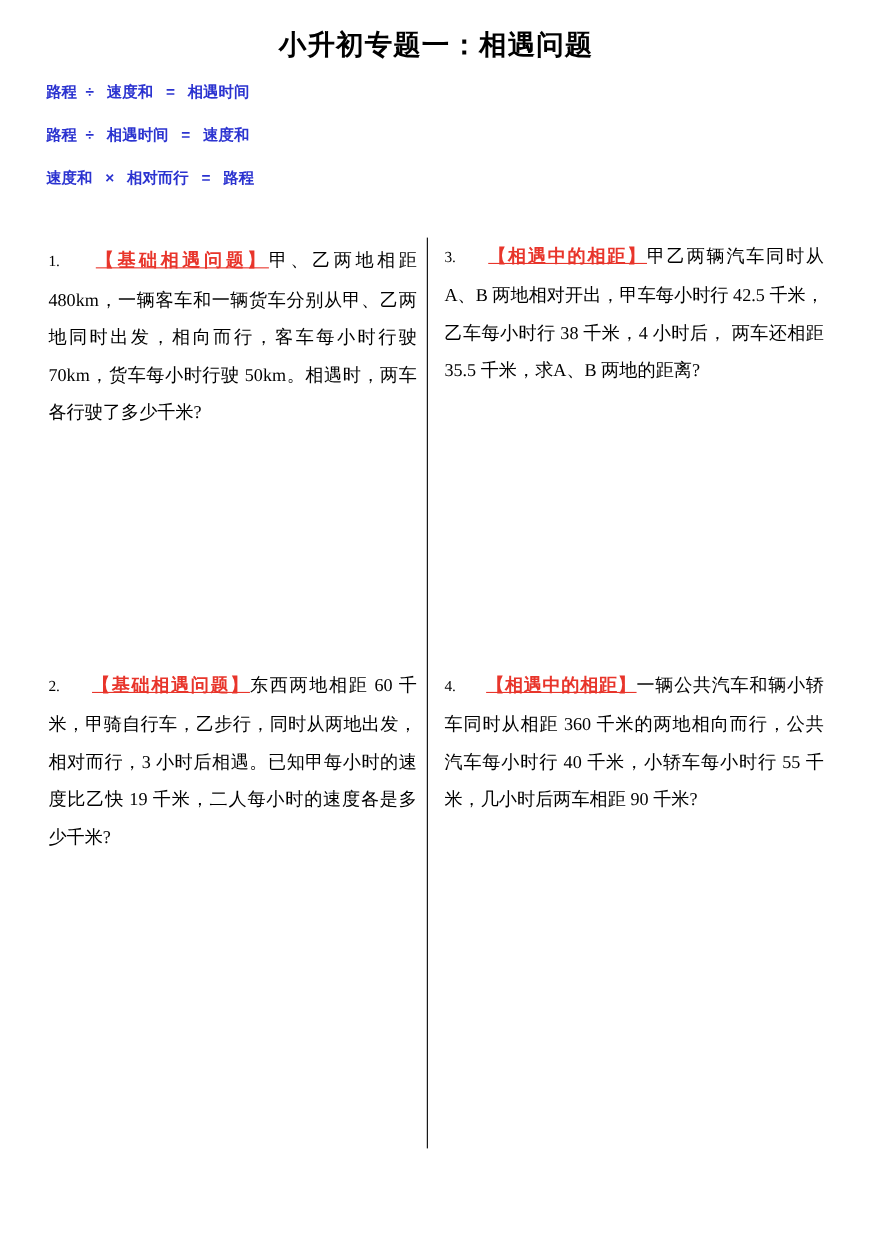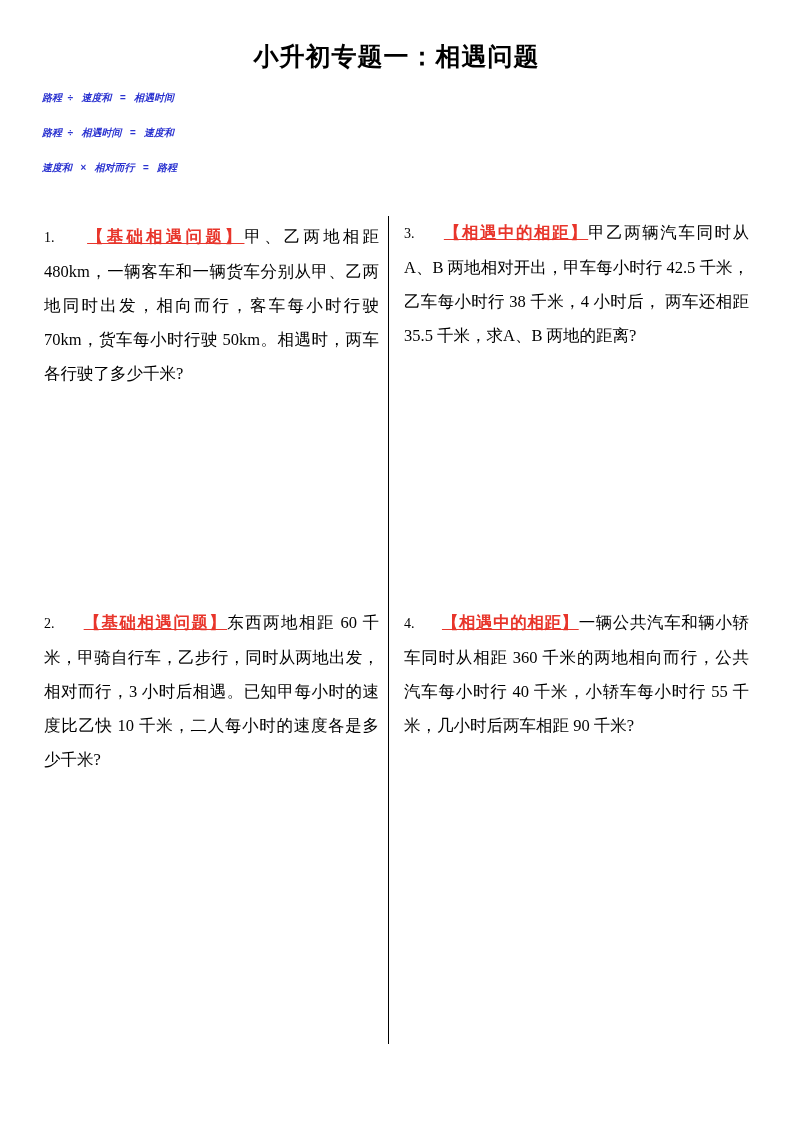--- a/index.html
+++ b/index.html
@@ -23,35 +23,34 @@
     box-sizing: border-box;
     padding: 0;
   }
   .title {
     text-align: center;
     font-family: Liberation Serif, serif;
     font-weight: bold;
     font-size: 25px;
     letter-spacing: 1px;
     margin: 0;
-    padding-top: 40px;
+    padding-top: 24px;
     color: #000000;
   }
   .formulas {
     margin-top: 18px;
     padding-left: 42px;
   }
   .formula-line {
     color: #2b33d0;
     font-family: "Liberation Sans", sans-serif;
     font-weight: bold;
-    font-size: 10px;
+    font-size: 14px;
     margin-bottom: 21px;
     white-space: pre;
-    font-style: italic;
   }
   .columns {
     position: absolute;
     left: 0;
     top: 216px;
     width: 793px;
     height: 830px;
   }
   .divider {
     position: absolute;
@@ -111,21 +110,21 @@
 
       <div class="problem p1">
         <span class="num">1.</span>
         <span class="indent"></span>
         <span class="tag tag-underline">【基础相遇问题】</span><span>甲、乙两地相距 480km，一辆客车和一辆货车分别从甲、乙两地同时出发，相向而行，客车每小时行驶 70km，货车每小时行驶 50km。相遇时，两车各行驶了多少千米?</span>
       </div>
 
       <div class="problem p2">
         <span class="num">2.</span>
         <span class="indent"></span>
-        <span class="tag tag-underline">【基础相遇问题】</span><span>东西两地相距 60 千米，甲骑自行车，乙步行，同时从两地出发，相对而行，3 小时后相遇。已知甲每小时的速度比乙快 10 千米，二人每小时的速度各是多少千米?</span>
+        <span class="tag tag-underline">【基础相遇问题】</span><span>东西两地相距 60 千米，甲骑自行车，乙步行，同时从两地出发，相对而行，3 小时后相遇。已知甲每小时的速度比乙快 19 千米，二人每小时的速度各是多少千米?</span>
       </div>
 
     </div>
 
     <div class="col col-right">
 
       <div class="problem p3">
         <span class="num">3.</span>
         <span class="indent"></span>
         <span class="tag tag-underline">【相遇中的相距】</span><span>甲乙两辆汽车同时从 A、B 两地相对开出，甲车每小时行 42.5 千米，乙车每小时行 38 千米，4 小时后， 两车还相距 35.5 千米，求A、B 两地的距离?</span>

